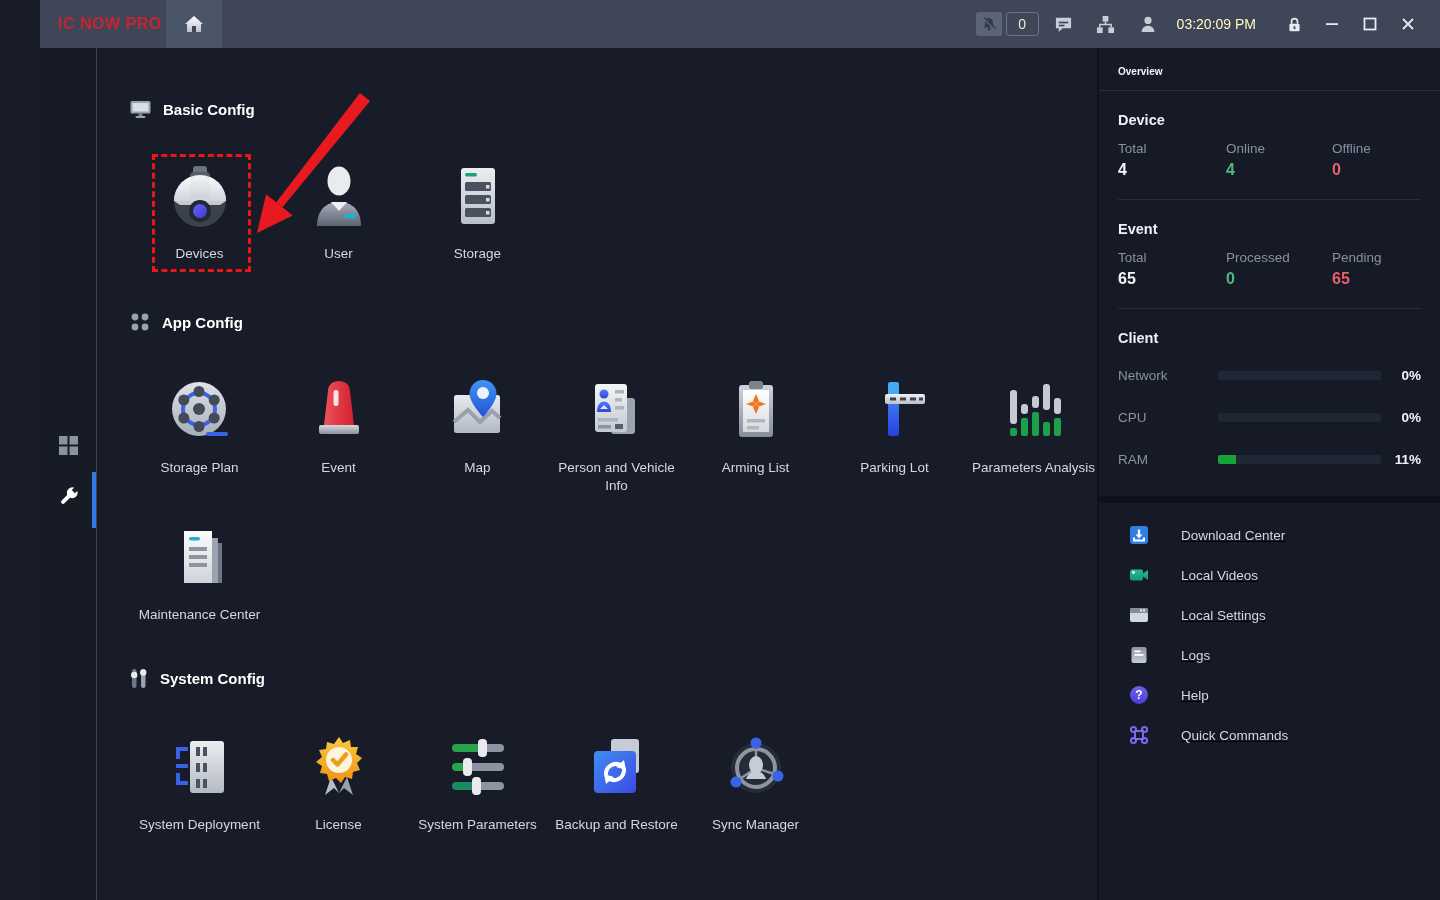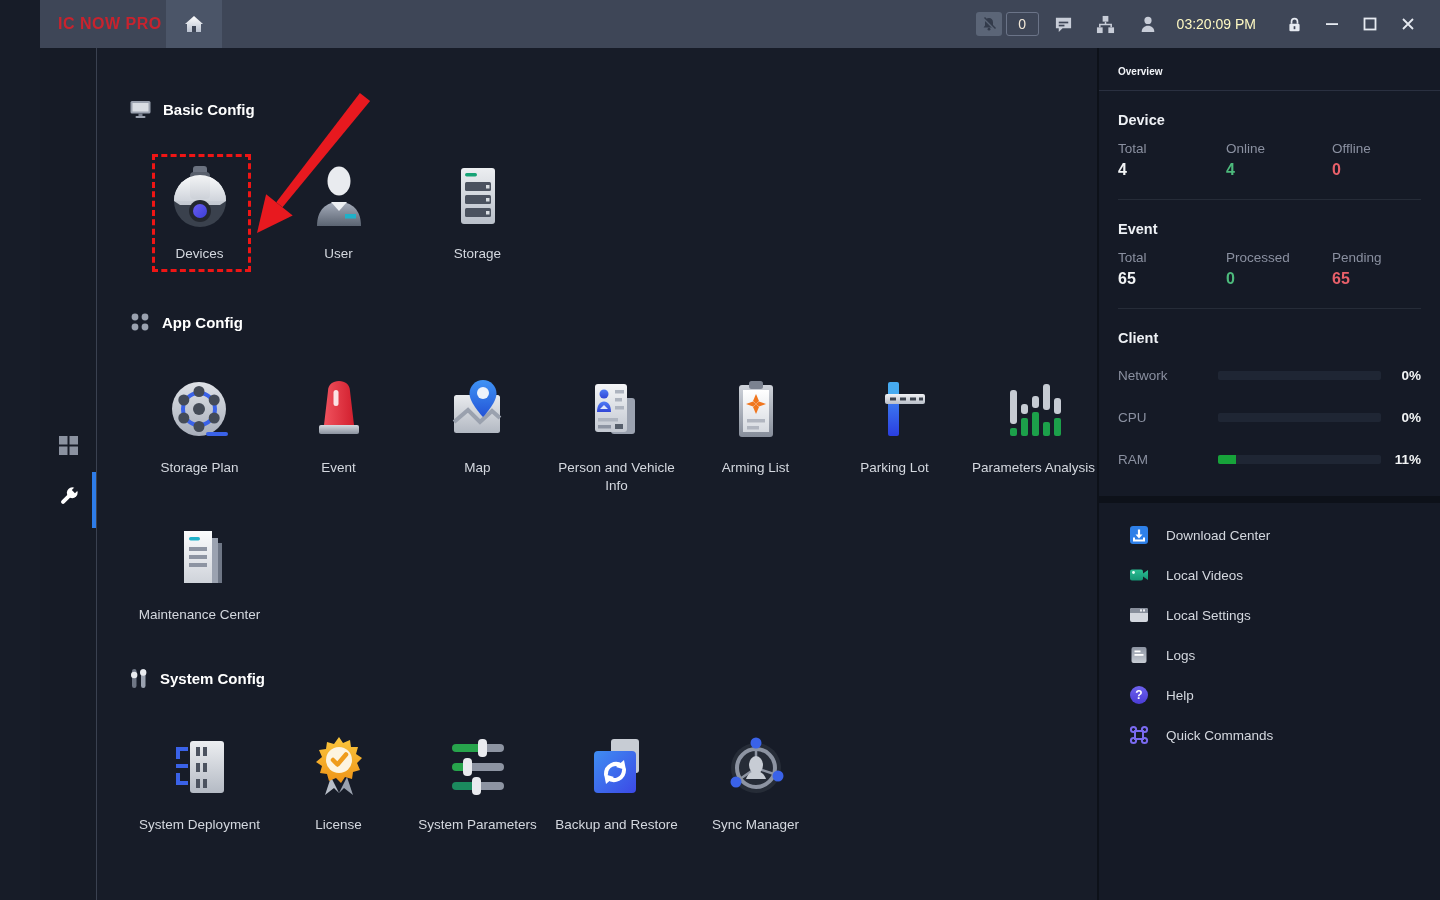--- a/index.html
+++ b/index.html
@@ -48,21 +48,21 @@
   .v-green { color:#4dba7c; } .v-red { color:#e8606a; }
   .ov-divider { border-top:1px solid #262c38; margin:20px 19px 0 19px; }
   .meter-row { display:grid; grid-template-columns:100px 1fr 40px; align-items:center; height:42px; }
   .meter-label { color:#8a90a0; font-size:13.5px; }
   .meter-track { height:9px; background:#1f2634; border-radius:2px; overflow:hidden; }
   .meter-fill { height:100%; background:#17a33a; width:0; }
   .meter-val { color:#f2f4f5; font-size:13.5px; font-weight:bold; text-align:right; }
   .thick-div { height:7px; background:#0d1119; margin-top:16px; }
   .mgmt-title { padding:15px 19px 13px 19px; color:#f2f4f8; font-size:15px; font-weight:bold; border-bottom:1px solid #2a3040; }
   .mgmt-list { padding:12px 0 0 30px; }
-  .mgmt-item { display:flex; align-items:center; height:40px; gap:17px; cursor:pointer; }
+  .mgmt-item { display:flex; align-items:center; height:40px; gap:32px; cursor:pointer;text-decoration:underline; }
   .mgmt-item .lbl { color:#d4d8df; font-size:13.5px; }
   .mi-icon { width:20px; height:20px; display:block; }
 </style>
 </head>
 <body>
 
 <div class="app">
 
   <div class="titlebar">
     <div class="logo-wrap">

